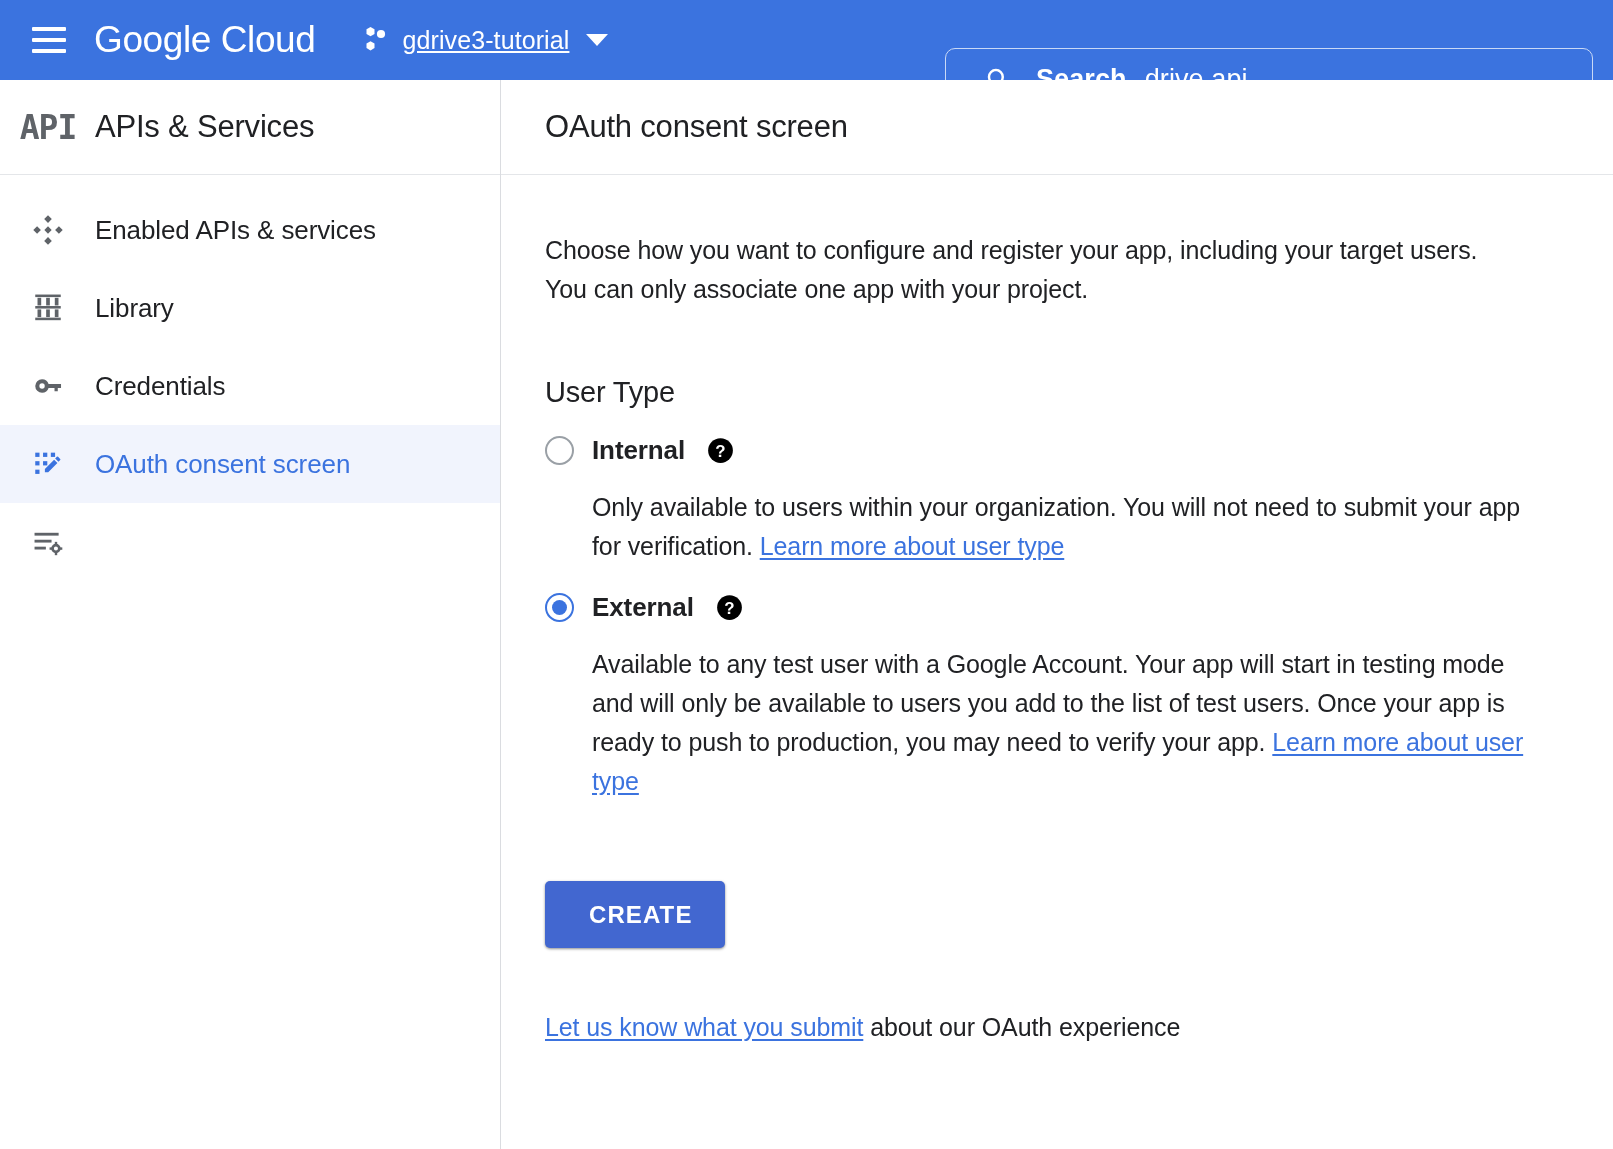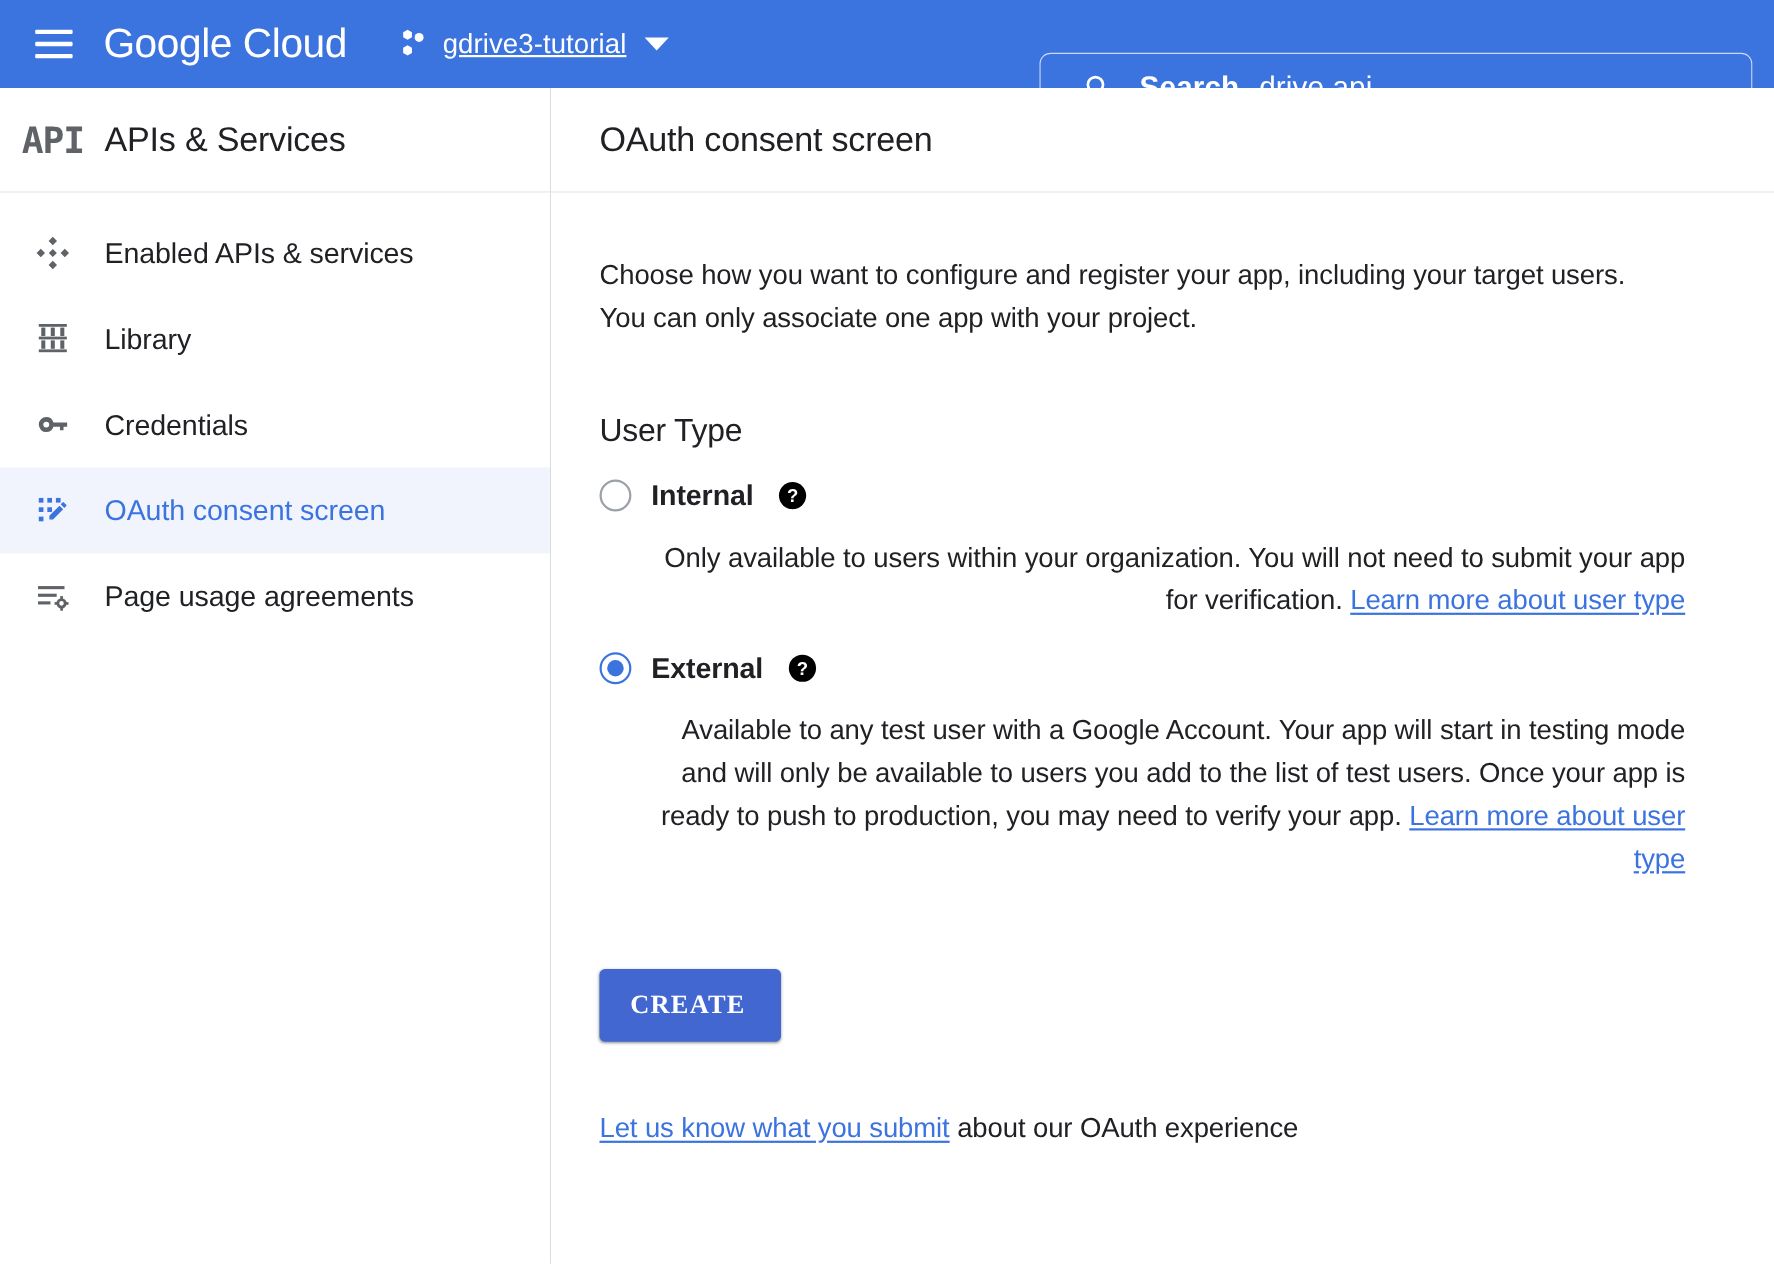--- a/index.html
+++ b/index.html
@@ -163,41 +163,40 @@
     margin-left: 22px; flex: none;
     display: flex; align-items: center;
     cursor: pointer;
   }
   .radio-desc {
     margin-left: 47px; margin-top: 22px;
     font-size: 25px; line-height: 1.56;
     color: #202124;
     max-width: 940px;
     letter-spacing: -0.1px;
-    text-align: right;
   }
   a.inline-link {
     color: #3B73DF;
     text-decoration: underline;
     text-underline-offset: 3px;
     cursor: pointer;
   }
 
   #create-button {
     margin-top: 80px;
     display: inline-block;
     background: #4267D0;
     color: #ffffff;
     font-size: 24px; font-weight: bold;
     letter-spacing: 1.1px;
-    padding: 20px 32px 19px 28px;
+    padding: 20px 32px 19px 44px;
     border: none; border-radius: 5px;
     box-shadow: 0 1px 3px rgba(60,64,67,0.38), 0 1px 2px rgba(60,64,67,0.25);
     cursor: pointer;
-    font-family: Liberation Serif, serif;
+    font-family: Liberation Sans, sans-serif;
   }
   #feedback-line {
     margin-top: 65px;
     font-size: 25px; color: #202124;
     letter-spacing: -0.1px;
   }
 </style>
 </head>
 <body>
 
@@ -297,21 +296,20 @@
             <rect x="2.5" y="5.5" width="17" height="2"></rect>
             <rect x="2.5" y="10.4" width="12" height="2"></rect>
             <rect x="2.5" y="15.3" width="8" height="2"></rect>
             <circle cx="17.6" cy="16.6" r="2.4" fill="none" stroke="#5f6368" stroke-width="1.9"></circle>
             <rect x="16.8" y="11.9" width="1.7" height="2.2"></rect>
             <rect x="16.8" y="19.1" width="1.7" height="2.2"></rect>
             <rect x="13.1" y="15.8" width="2.2" height="1.7"></rect>
             <rect x="19.9" y="15.8" width="2.2" height="1.7"></rect>
           </svg>
         </span>
-        <span class="nav-label">Page usage agreements</span>
       </div>
 
     </div>
   </div>
 
   <div id="main">
 
     <div id="main-header">
       <div id="page-title">OAuth consent screen</div>
     </div>

